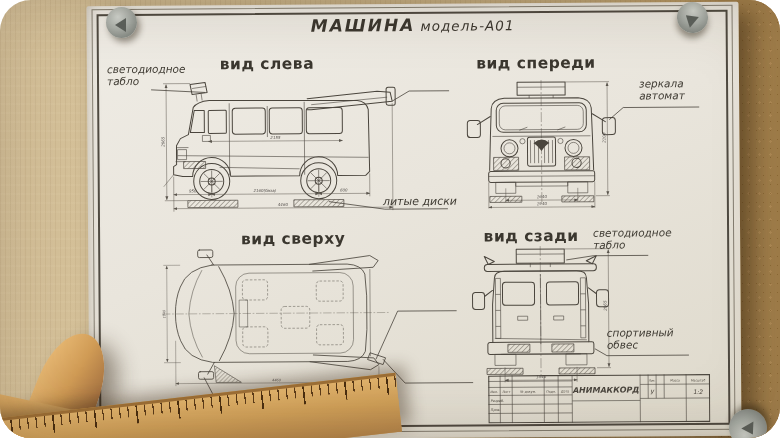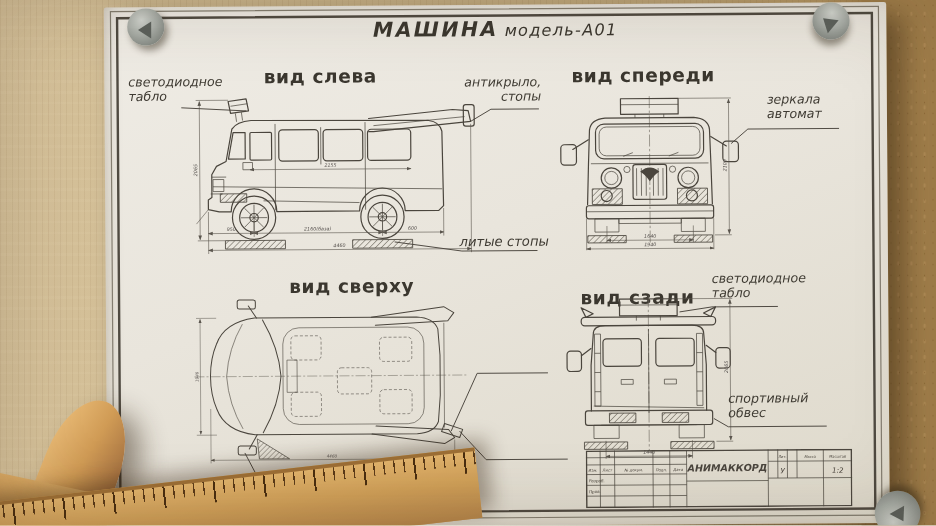--- a/index.html
+++ b/index.html
@@ -1,18 +1,18 @@
 <!DOCTYPE html>
 <html><head>
 <meta charset="utf-8">
 <style>
   html,body{margin:0;padding:0;}
   .scene{position:relative;width:780px;height:438px;overflow:hidden;
     font-family:"DejaVu Sans",sans-serif;
-    background:linear-gradient(90deg,#d6c29b 0%,#cdb88e 35%,#c5ad80 70%,#bb9c68 88%,#a8854f 93%,#a07747 100%);}
+    background:linear-gradient(90deg,#d6c29b 0%,#cdb88e 35%,#c5ad80 70%,#bb9c68 88%,#a8854f 93%,#a07747 100%);border-radius:31px;}
   .wall-grain{position:absolute;inset:0;
     background-image:repeating-linear-gradient(90deg,rgba(110,75,35,.07) 0 1px,transparent 1px 5px),
                      repeating-linear-gradient(0deg,rgba(255,240,210,.05) 0 2px,transparent 2px 9px);}
   .cork{position:absolute;left:718px;top:0;width:62px;height:438px;background-color:#a8854f;
     background-image:radial-gradient(rgba(120,80,30,.45) 12%,transparent 13%),
                      radial-gradient(rgba(195,155,100,.55) 15%,transparent 16%),
                      radial-gradient(rgba(90,60,25,.4) 10%,transparent 11%);
     background-size:7px 9px,11px 13px,5px 6px;background-position:0 0,3px 5px,2px 2px;}
   .paper{position:absolute;left:88px;top:4px;width:652px;height:434px;border-radius:2px;
     transform:rotate(-0.4deg);
@@ -84,21 +84,21 @@
     <div class="frame-inner"></div>
 
     <div class="main-title">
       <span class="tm">МАШИНА</span>
       <span class="tn">модель-А01</span>
     </div>
 
     <div class="view-title" style="left:118px;top:50px;width:124px">вид слева</div>
     <div class="view-title" style="left:384px;top:51px;width:130px">вид спереди</div>
     <div class="view-title" style="left:140px;top:225px;width:130px">вид сверху</div>
-    <div class="view-title" style="left:378px;top:236px;width:130px">вид сзади</div>
+    <div class="view-title" style="left:378px;top:224px;width:130px">вид сзади</div>
 
     <svg class="dsvg" style="left:72px;top:72px" width="255" height="140" viewBox="0 0 255 140">
       <path class="d" d="M31,7 L46,5 L48,15 L33,17 Z"></path>
       <path class="t" d="M37,17 L38,24 M42,16 L43,23 M33,11 L47,9"></path>
       <path class="d" d="M148,22 L218,15 L231,16 L233,25 L152,33 L148,33"></path>
       <rect class="d" x="227" y="11" width="9" height="18" rx="2"></rect>
       <path class="t" d="M152,28 L228,21"></path>
       <path class="d" d="M34,30 Q38,24 50,23 L198,24 Q207,25 209,33 L210,95 L206,99 L178,99 A19,19 0 0 0 140,99 L71,99 A19,19 0 0 0 33,99 L23,99 L14,97 L14,89 L17,87 L17,68 L21,61 L29,57 Z"></path>
       <path class="d" d="M35,33 L31,55 L45,55 L45,33 Z"></path>
       <rect class="d" x="49" y="33" width="18" height="23" rx="1"></rect>
@@ -264,23 +264,21 @@
       <path class="ld" d="M612,105 L536,105 L522,117"></path>
       <path class="ld" d="M368,307 L309,307 L287,355"></path>
       <path class="ld" d="M384,379 L316,379 L294,355"></path>
       <path class="ld" d="M303,403 L131,403 L115,372"></path>
       <path class="ld" d="M560,253 L505,253 L478,257"></path>
       <path class="ld" d="M600,353 L518,353 L506,346"></path>
     </svg>
 
     <div class="callout" style="left:20px;top:58px;width:92px">светодиодное
 табло</div>
-    <div class="callout r" style="left:268px;top:60px;width:96px">антикрыло,
-стопы</div>
-    <div class="callout" style="left:295px;top:192px;width:78px;font-size:11px">литые стопы</div>
+    <div class="callout" style="left:295px;top:192px;width:78px;font-size:11px">литые диски</div>
     <div class="callout" style="left:552px;top:76px;width:82px">зеркала
 автомат</div>
     <div class="callout" style="left:130px;top:388px;width:188px;font-size:11px">зеркала с поворотниками</div>
     <div class="callout" style="left:505px;top:225px;width:98px">светодиодное
 табло</div>
     <div class="callout" style="left:518px;top:325px;width:100px">спортивный
 обвес</div>
 
     <svg class="dsvg" style="left:399px;top:372px" width="222" height="48" viewBox="0 0 222 48">
       <rect x="0.6" y="0.6" width="220.8" height="46.8" fill="none" stroke="#4c473f" stroke-width="1.2"></rect>

